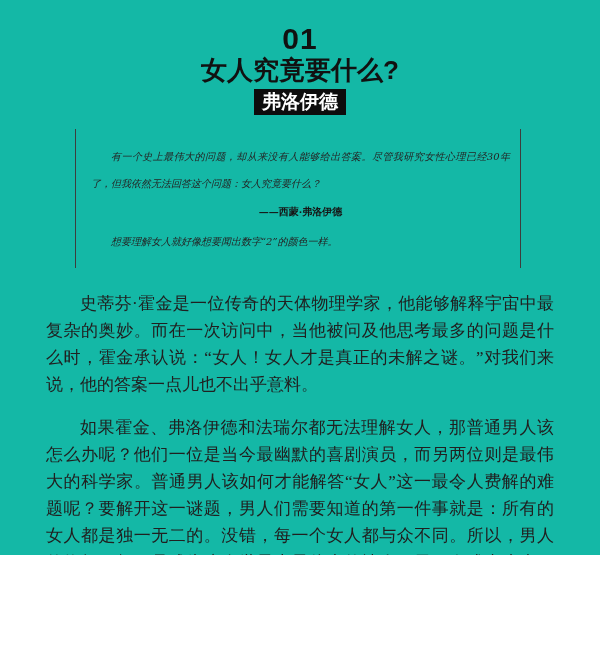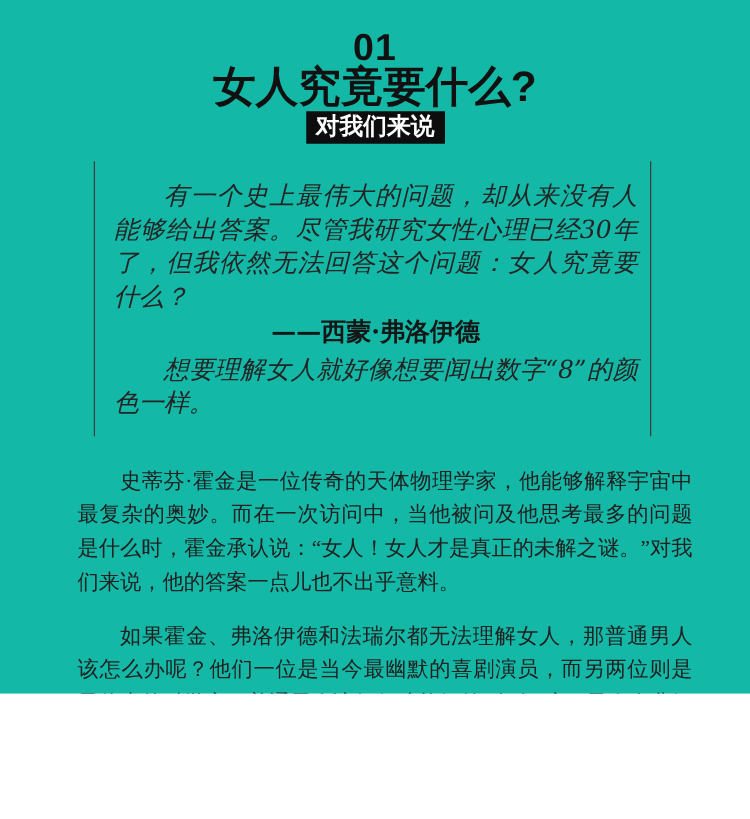--- a/index.html
+++ b/index.html
@@ -25,42 +25,42 @@
   .chapter-number {
     margin-top: 23px;
     font-size: 30px;
     font-weight: 900;
     line-height: 32px;
     letter-spacing: 1px;
     color: #111111;
   }
   .chapter-title {
     margin: 1px 0 4px 0;
-    font-size: 34px;
+    font-size: 26px;
     font-weight: 900;
     line-height: 29px;
     color: #111111;
   }
   .chapter-badge {
     display: inline-block;
     background: #0d0d0d;
     color: #ffffff;
     font-size: 19px;
     font-weight: 900;
     line-height: 21px;
     padding: 2px 8px 3px 8px;
   }
   
   .epigraph {
     margin: 14px 79px 0 75px;
     border-left: 1px solid #3d3d3d;
     border-right: 1px solid #3d3d3d;
     padding: 14px 10px 13px 15px;
     font-family: "DejaVu Serif", serif;
-    font-size: 20px;
+    font-size: 10px;
     line-height: 27px;
     color: #242424;
   }
   .epigraph .quote-text {
     margin: 0;
     text-indent: 2em;
     text-align: justify;
     font-style: italic;
   }
   .epigraph .quote-attr {
@@ -75,39 +75,39 @@
   }
   
   .body-text {
     margin: 22px 46px 0 46px;
     font-size: 17px;
     line-height: 27px;
     text-align: justify;
     color: #202020;
   }
   .body-text p {
-    margin: 0 0 16px 16px;
+    margin: 0 0 16px 0;
     text-indent: 2em;
   }
 </style>
 </head>
 <body>
 
 <div class="page">
 
   <header class="chapter-head">
     <div class="chapter-number">01</div>
     <h1 class="chapter-title">女人究竟要什么?</h1>
-    <div class="chapter-badge">对我们来说</div>
+    <div class="chapter-badge">弗洛伊德</div>
   </header>
 
   <section class="epigraph">
     <p class="quote-text">有一个史上最伟大的问题，却从来没有人能够给出答案。尽管我研究女性心理已经30年了，但我依然无法回答这个问题：女人究竟要什么？</p>
     <p class="quote-attr">——西蒙·弗洛伊德</p>
-    <p class="quote-text">想要理解女人就好像想要闻出数字“8”的颜色一样。</p>
+    <p class="quote-text">想要理解女人就好像想要闻出数字“2”的颜色一样。</p>
   </section>
 
   <main class="body-text">
     <p>史蒂芬·霍金是一位传奇的天体物理学家，他能够解释宇宙中最复杂的奥妙。而在一次访问中，当他被问及他思考最多的问题是什么时，霍金承认说：“女人！女人才是真正的未解之谜。”对我们来说，他的答案一点儿也不出乎意料。</p>
     <p>如果霍金、弗洛伊德和法瑞尔都无法理解女人，那普通男人该怎么办呢？他们一位是当今最幽默的喜剧演员，而另两位则是最伟大的科学家。普通男人该如何才能解答“女人”这一最令人费解的难题呢？要解开这一谜题，男人们需要知道的第一件事就是：所有的女人都是独一无二的。没错，每一个女人都与众不同。所以，男人的终极目标不是成为这个世界上最伟大的情人、男朋友或者丈夫，而是成为伴侣心目中最伟大</p>
   </main>
 
 </div>
 
 </body></html>

